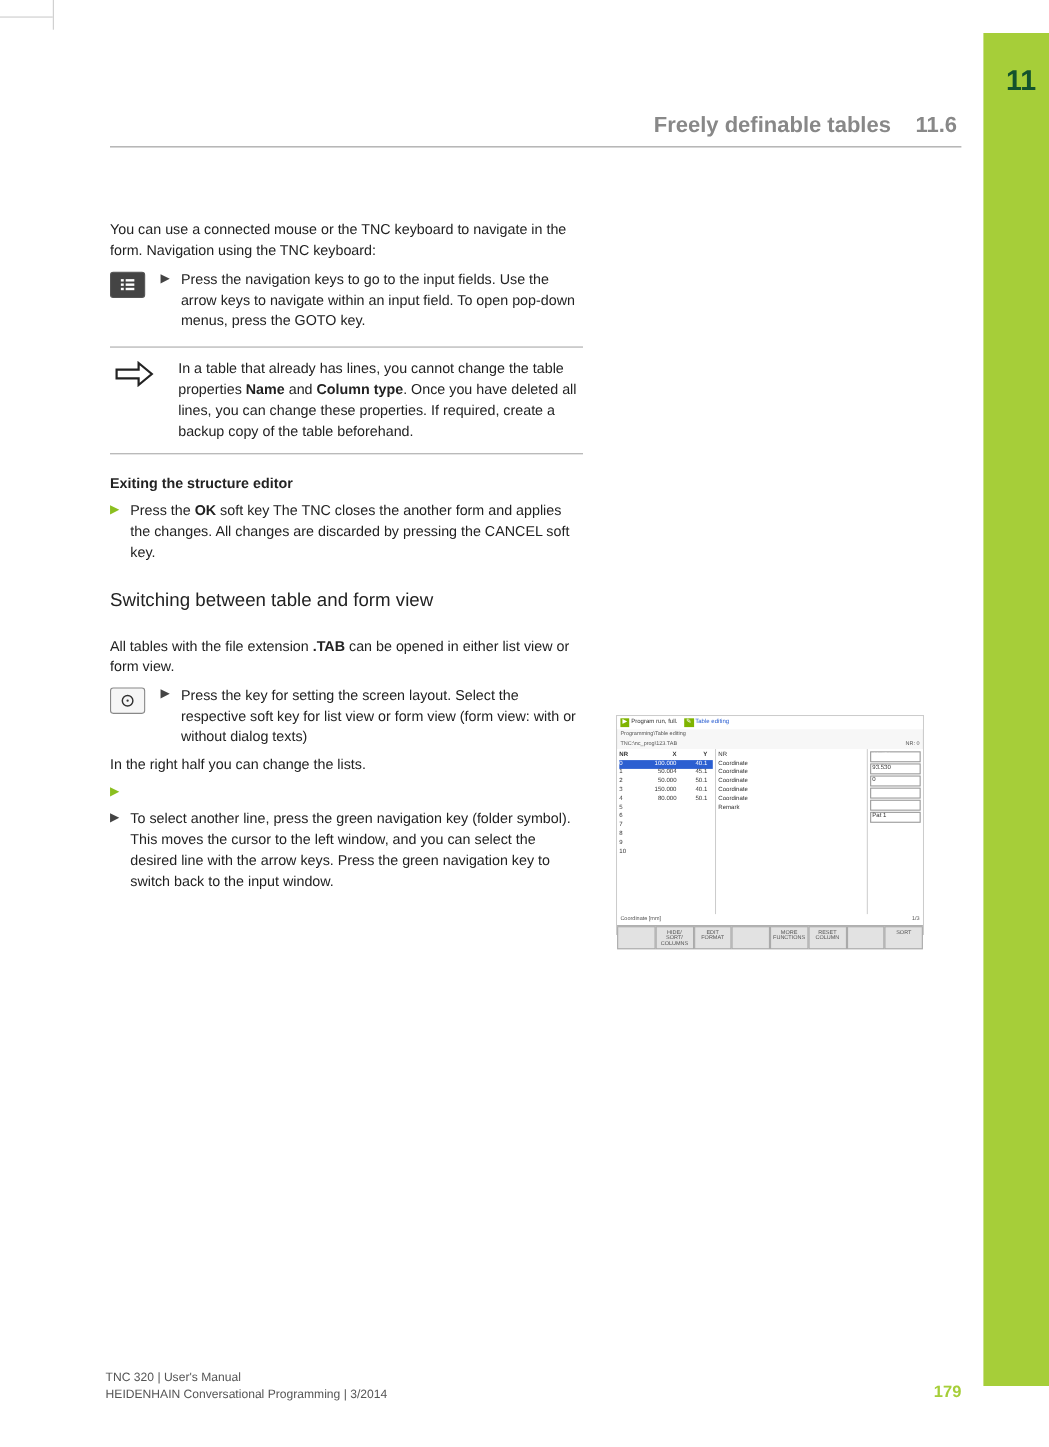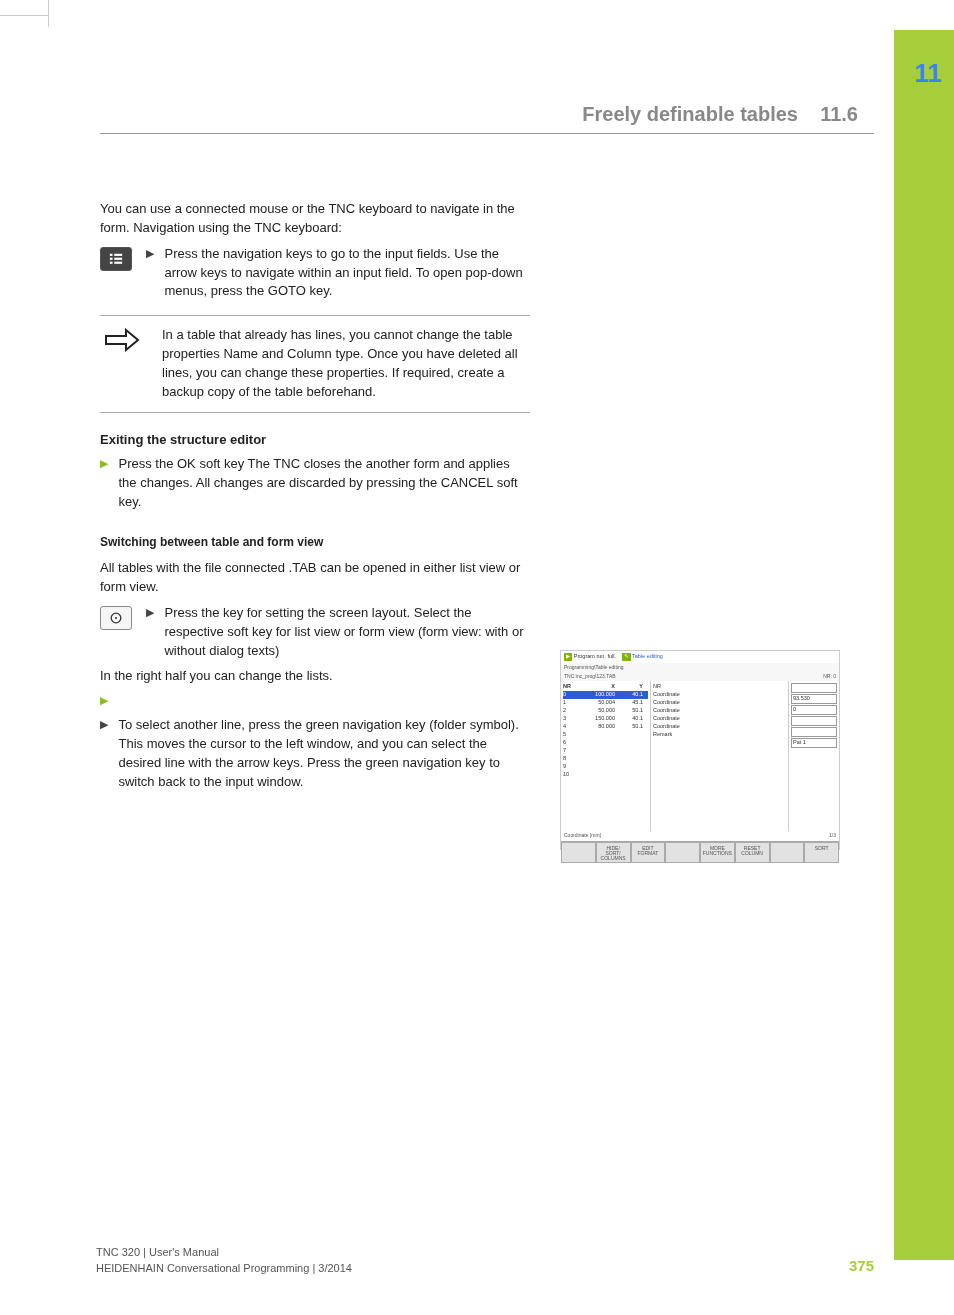--- a/index.html
+++ b/index.html
@@ -18,29 +18,29 @@
     right: 0;
     top: 30px;
     width: 60px;
     height: 1230px;
     background: #a6ce39;
   }
   .chapter-num {
     position: absolute;
     right: 12px;
     top: 55px;
-    color: #3b82f6;
+    color: #14532d;
     font-size: 26px;
     font-weight: bold;
   }
   .top-rule-h { position: absolute; left: 0; top: 15px; width: 48px; border-top: 1px solid #ccc; }
   .top-rule-v { position: absolute; left: 48px; top: 0; height: 27px; border-left: 1px solid #ccc; }
   .header {
     position: absolute;
-    right: 96px;
+    right: 84px;
     top: 100px;
     color: #888;
     font-size: 20px;
     font-weight: bold;
   }
   .header-rule {
     position: absolute;
     left: 100px;
     right: 80px;
     top: 133px;
@@ -85,23 +85,23 @@
   }
   .info-icon {
     width: 44px;
     flex-shrink: 0;
     display: flex;
     justify-content: center;
     padding-top: 2px;
   }
   .info-text .p { margin-bottom: 9px; }
   .info-text .p:last-child { margin-bottom: 0; }
-  .b { font-weight: normal; margin-top: 44px; }
+  .b { font-weight: bold; margin-top: 44px; }
   .h-sub { font-weight: bold; margin: 10px 0 6px 0; font-size: 13px; }
-  .h2 { font-weight: bold; font-size: 12px; margin: 22px 0 8px 0; }
+  .h2 { font-weight: normal; font-size: 17px; margin: 22px 0 20px 0; }
   .list .bullet-row { margin-bottom: 6px; }
   .screenshot {
     position: absolute;
     left: 560px;
     top: 650px;
     width: 280px;
     height: 200px;
     border: 1px solid #ccc;
     background: #f7f7f7;
     font-size: 5.5px;
@@ -182,21 +182,21 @@
   </div>
 
   <p class="h-sub">Exiting the structure editor</p>
   <div class="bullet-row p">
     <span class="tri green">▶</span>
     <span><span>Press the </span><span class="b">OK</span><span> soft key The TNC closes the another form and applies the changes. All changes are discarded by pressing the CANCEL soft key.</span></span>
   </div>
 
   <p class="h2">Switching between table and form view</p>
   <p class="p">
-    <span>All tables with the file connected </span><span class="b">.TAB</span><span> can be opened in either list view or form view.</span>
+    <span>All tables with the file extension </span><span class="b">.TAB</span><span> can be opened in either list view or form view.</span>
   </p>
 
   <div class="icon-col">
     <div class="icon-key light">
       <svg class="icon-inner" viewBox="0 0 16 16">
           <circle cx="8" cy="8" r="5.5" fill="none" stroke="#333" stroke-width="1.5"></circle>
           <circle cx="8" cy="8" r="1.2" fill="#333"></circle>
         </svg>
     </div>
     <div class="bullet-row" style="flex:1">
@@ -331,14 +331,14 @@
       <div style="white-space: pre-line;"></div>
       <div style="white-space: pre-line;">SORT</div>
     </div>
 </div>
 
 <div class="footer">
   <div>
     <div>TNC 320 | User's Manual</div>
     <div>HEIDENHAIN Conversational Programming | 3/2014</div>
   </div>
-  <div class="page-num">375</div>
+  <div class="page-num">179</div>
 </div>
 
 </body></html>

